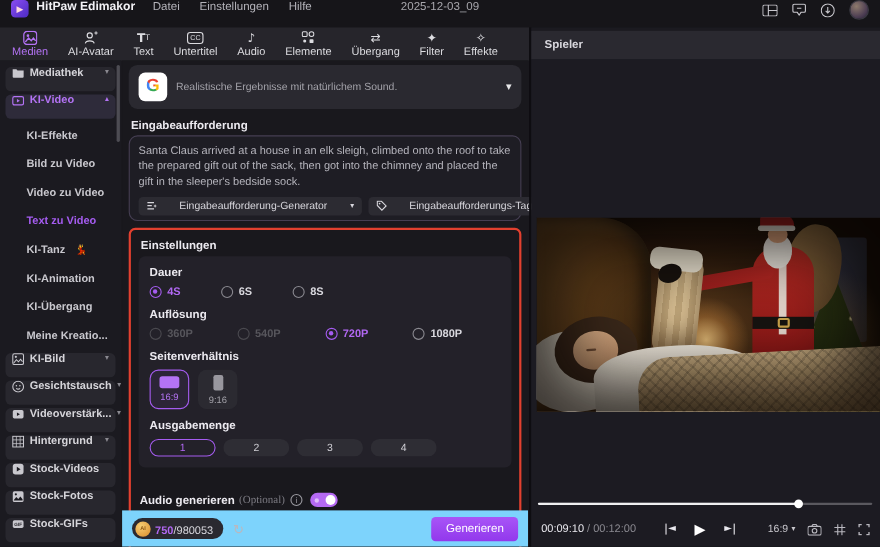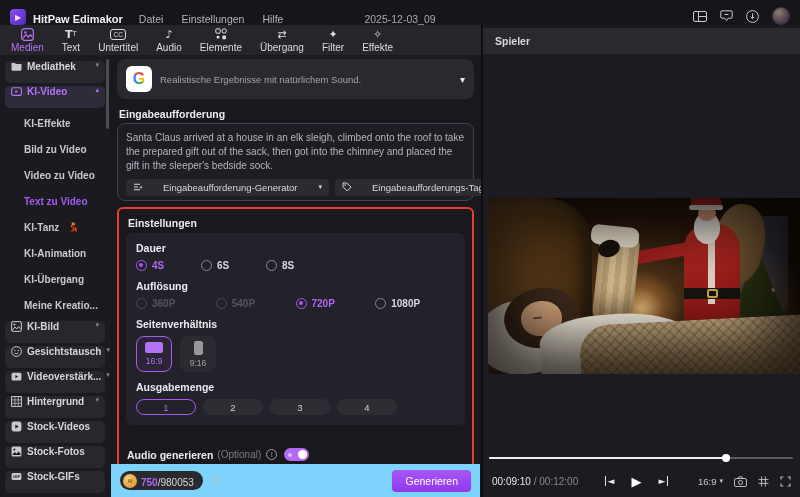--- a/index.html
+++ b/index.html
@@ -1,21 +1,21 @@
 <!DOCTYPE html>
 <html><head>
 <meta charset="utf-8">
 <style>
   * { margin:0; padding:0; box-sizing:border-box; }
   html,body { width:800px; height:497px; overflow:hidden; background:#151419;
     font-family:"Liberation Sans","DejaVu Sans",sans-serif; -webkit-font-smoothing:antialiased; }
   .ico { font-family:"DejaVu Sans",sans-serif; font-style:normal; }
 
   
-  .titlebar { position:relative; height:25px; background:#161519; display:flex; align-items:flex-end; padding:0 10px; }
+  .titlebar { position:relative; height:25px; background:#161519; display:flex; align-items:flex-start; padding:0 10px; }
   .logo { width:16px; height:16px; border-radius:4px; background:linear-gradient(135deg,#8a4df2,#4d2bc2);
     display:flex; align-items:center; justify-content:center; margin-right:7px; }
   .logo::before { content:"▶"; font-size:8px; color:#ffd9e0; font-family:"DejaVu Sans",sans-serif; }
   .app-name { font-size:11px; font-weight:bold; color:#f2f1f5; margin-right:16px; }
   .menu-item { font-size:10.5px; color:#b4b3ba; margin-right:18px; cursor:default; }
   .proj-title { position:absolute; left:0; right:0; text-align:center; font-size:10.5px; color:#a8a7ad; pointer-events:none; }
   .tb-right { margin-left:auto; display:flex; align-items:center; gap:13px; }
   .avatar { width:18px; height:18px; border-radius:50%; background:radial-gradient(circle at 35% 30%,#8d7a6c,#4b3c52 65%,#241e2e); border:1px solid #3a3942; }
 
   
@@ -92,21 +92,21 @@
   .aspect-btn .alabel { font-size:8.5px; color:#a3a2a9; }
   .aspect-btn.sel .alabel { color:#b473f5; }
 
   .count-row { display:flex; gap:7px; }
   .count-btn { width:60px; height:16px; border-radius:8px; background:#2e2d34; border:1px solid transparent;
     display:flex; align-items:center; justify-content:center; font-size:9.5px; color:#d0cfd5; cursor:pointer; }
   .count-btn.sel { background:transparent; border-color:#a55cf0; color:#b168f2; }
 
   .opt-row { display:flex; align-items:center; margin-top:23px; padding-left:1px; }
   .opt-bold { font-size:10.5px; font-weight:bold; color:#eceaf0; }
-  .opt-gray { font-size:10px; color:#7c7b83; margin-left:4px; }
+  .opt-gray { font-size:10px; color:#7c7b83; margin-left:4px;font-family:Liberation Serif, serif; }
   .info-i { width:11px; height:11px; border:1px solid #9a99a0; border-radius:50%; font-size:7.5px; color:#9a99a0;
     display:flex; align-items:center; justify-content:center; margin-left:5px; }
   .info-i::before { content:"i"; }
   .toggle { width:25px; height:13px; border-radius:7px; background:#b56af3; margin-left:7px; position:relative; cursor:pointer; }
   .toggle::before { content:""; position:absolute; right:2px; top:2px; width:9px; height:9px; border-radius:50%; background:#fff; }
   .toggle::after { content:""; position:absolute; left:4px; top:4.5px; width:4px; height:4px; border-radius:50%; background:rgba(255,255,255,.55); }
   .tri-right { font-size:8px; color:#e8e8ea; margin-left:6px; }
   .tri-right::before { content:"▶"; }
 
   
@@ -242,20 +242,30 @@
         <span class="tico">
             <svg width="13" height="13" viewBox="0 0 13 13">
               <rect x=".6" y=".6" width="11.8" height="11.8" rx="3" fill="none" stroke="#b473f5" stroke-width="1.2"></rect>
               <circle cx="4.4" cy="4.4" r="1.2" fill="#b473f5"></circle>
               <path d="M2 10.2l3-3.6 2.4 2.4 2-2.4 2 2.6" fill="none" stroke="#b473f5" stroke-width="1.2"></path>
             </svg>
           </span>
         <span class="tlabel">Medien</span>
       </div>
       <div class="tool-tab">
+        <span class="tico">
+            <svg width="13" height="13" viewBox="0 0 13 13">
+              <circle cx="5.6" cy="4.2" r="2.3" fill="none" stroke="#dcdce0" stroke-width="1.1"></circle>
+              <path d="M1.6 11.4c.6-3 7.4-3 8 0" fill="none" stroke="#dcdce0" stroke-width="1.1"></path>
+              <path d="M9.8 2h3M11.3.5v3" stroke="#dcdce0" stroke-width=".9"></path>
+            </svg>
+          </span>
+        <span class="tlabel">AI-Avatar</span>
+      </div>
+      <div class="tool-tab">
         <span class="tico ico txt-ico"></span>
         <span class="tlabel">Text</span>
       </div>
       <div class="tool-tab">
         <span class="tico">
             <span class="cc-box"></span>
           </span>
         <span class="tlabel">Untertitel</span>
       </div>
       <div class="tool-tab">

